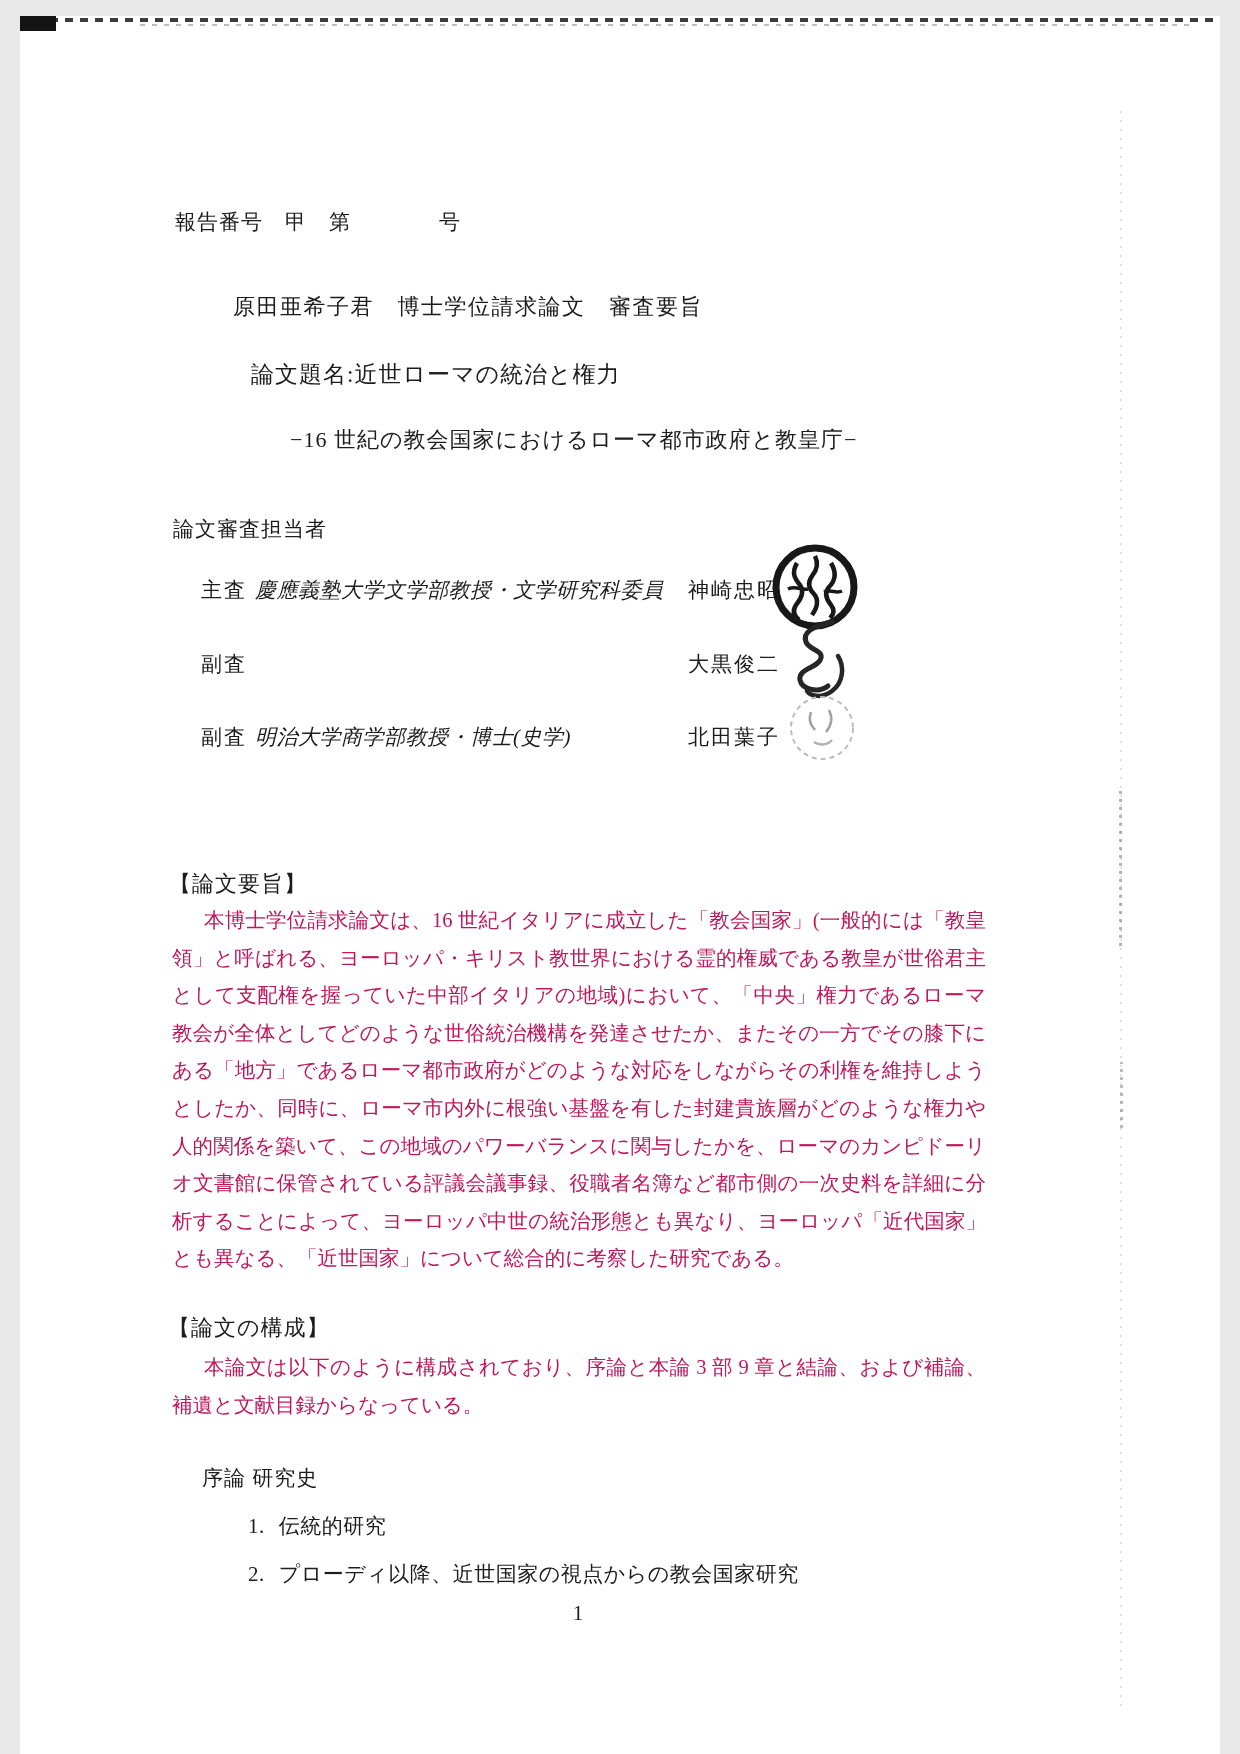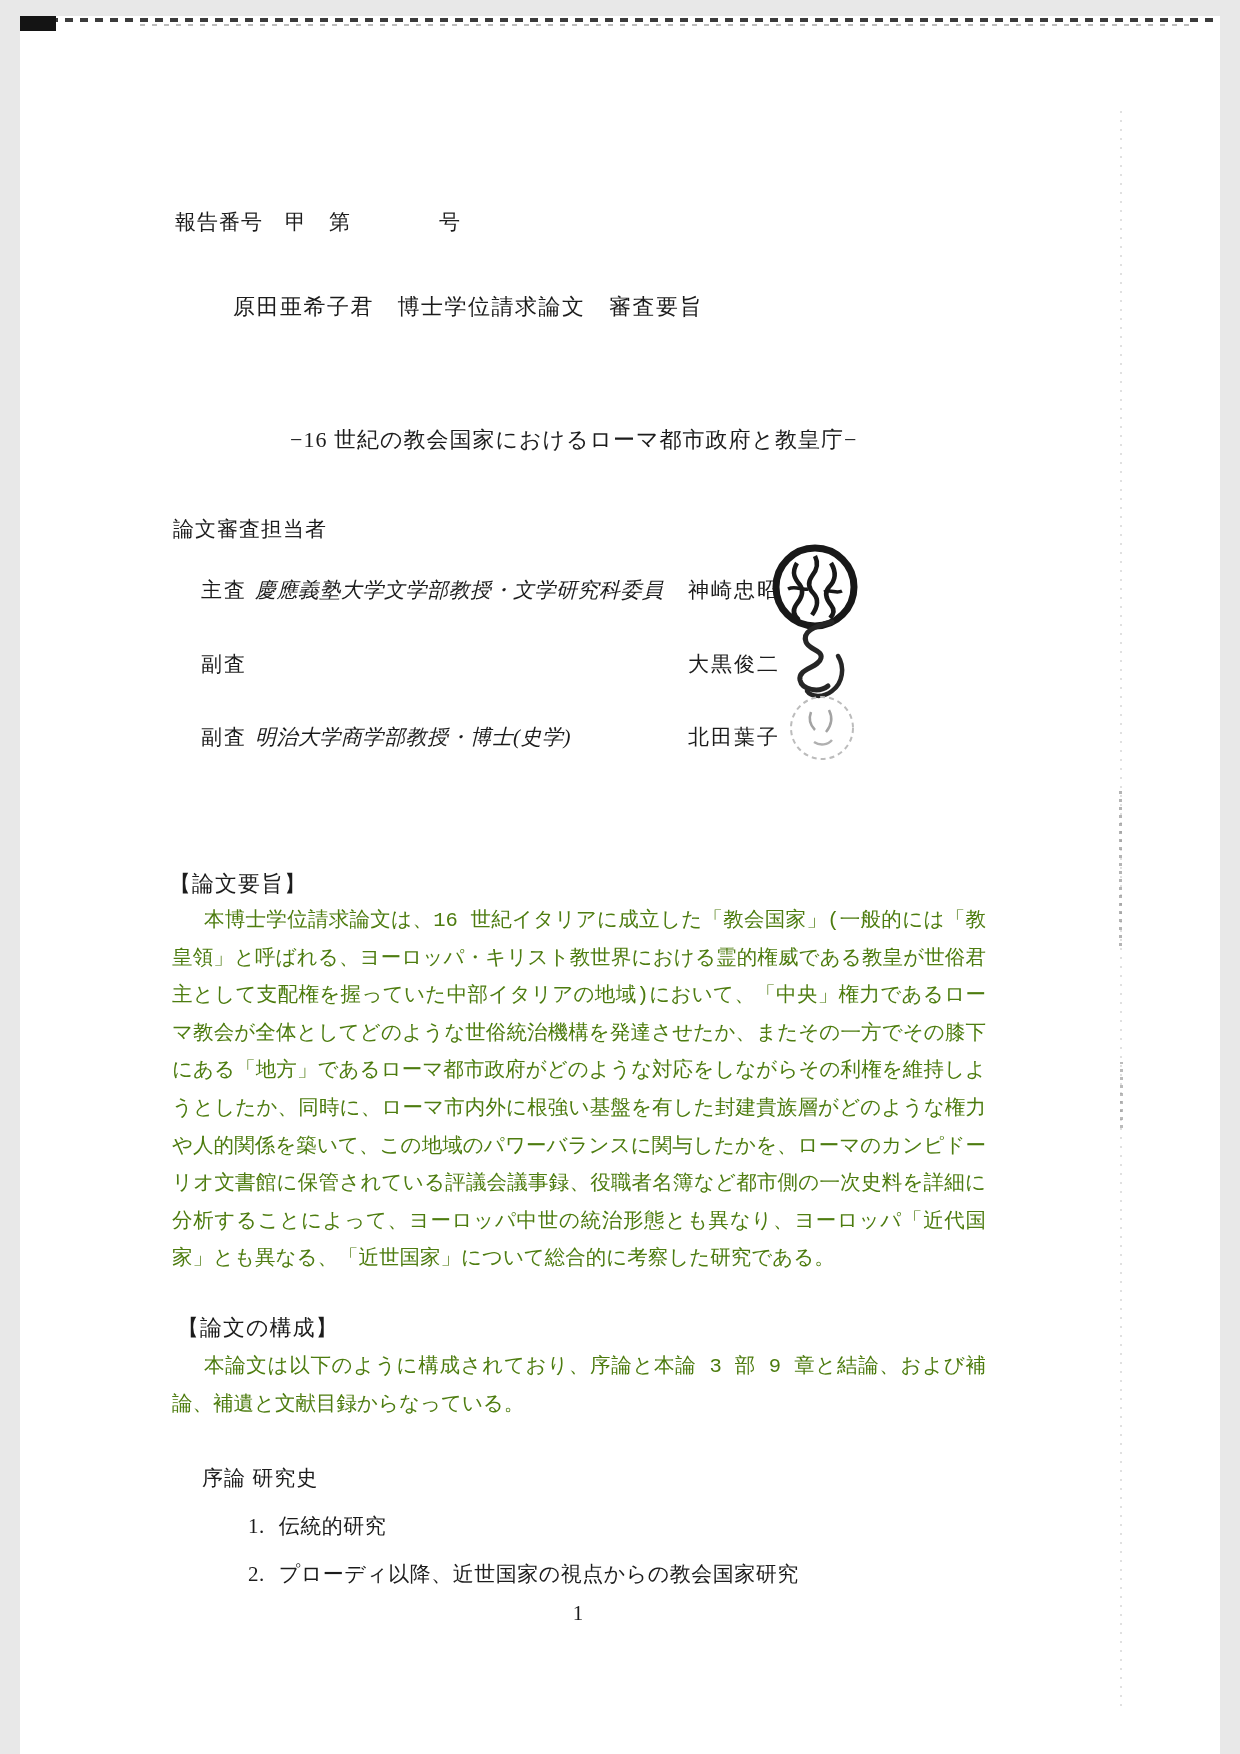--- a/index.html
+++ b/index.html
@@ -57,24 +57,24 @@
   .seal{position:absolute;}
   .seal-1{left:750px;top:526px;}
   .seal-2{left:760px;top:600px;}
   .seal-3{left:766px;top:676px;}
 
   .abstract-heading{left:149px;top:853px;font-size:22px;letter-spacing:1px;}
   .para{
     position:absolute;left:152px;width:814px;
     font-size:20.5px;line-height:37.6px;
     text-align:justify;text-indent:32px;
-    color:#4d7c0f;white-space:normal;font-family:Liberation Mono, monospace;
+    color:#be185d;white-space:normal;
   }
   .abstract-body{top:886px;}
-  .structure-heading{left:157px;top:1297px;font-size:22px;letter-spacing:1px;text-align:center;}
+  .structure-heading{left:148px;top:1297px;font-size:22px;letter-spacing:1px;text-align:center;}
   .structure-body{top:1332px;line-height:38px;}
 
   .toc-intro{left:182px;top:1448px;font-size:21px;letter-spacing:1px;}
   .toc-item{position:absolute;left:228px;font-size:21px;letter-spacing:0.5px;}
   .toc-item .num{display:inline-block;margin-right:14px;}
   .toc-1{top:1496px;}
   .toc-2{top:1544px;}
 
   .page-number{position:absolute;left:0;top:1585px;width:1116px;text-align:center;font-size:21px;}
 </style>
@@ -85,20 +85,21 @@
 
   <div class="top-dashes"></div>
   <div class="top-dashes-2"></div>
   <div class="corner-mark"></div>
   <div class="right-dots-long"></div>
   <div class="right-dots-a"></div>
   <div class="right-dots-b"></div>
 
   <div class="abs report-line">報告番号　甲　第　　　　号</div>
   <div class="abs main-title">原田亜希子君　博士学位請求論文　審査要旨</div>
+  <div class="abs thesis-title">論文題名:近世ローマの統治と権力</div>
   <div class="abs thesis-subtitle">−16 世紀の教会国家におけるローマ都市政府と教皇庁−</div>
 
   <div class="abs examiners-heading">論文審査担当者</div>
 
   <div class="examiner-row row-1">
     <span class="role">主査</span>
     <span class="affil">慶應義塾大学文学部教授・文学研究科委員</span>
     <span class="name">神崎忠昭</span>
   </div>
   <div class="examiner-row row-2">

